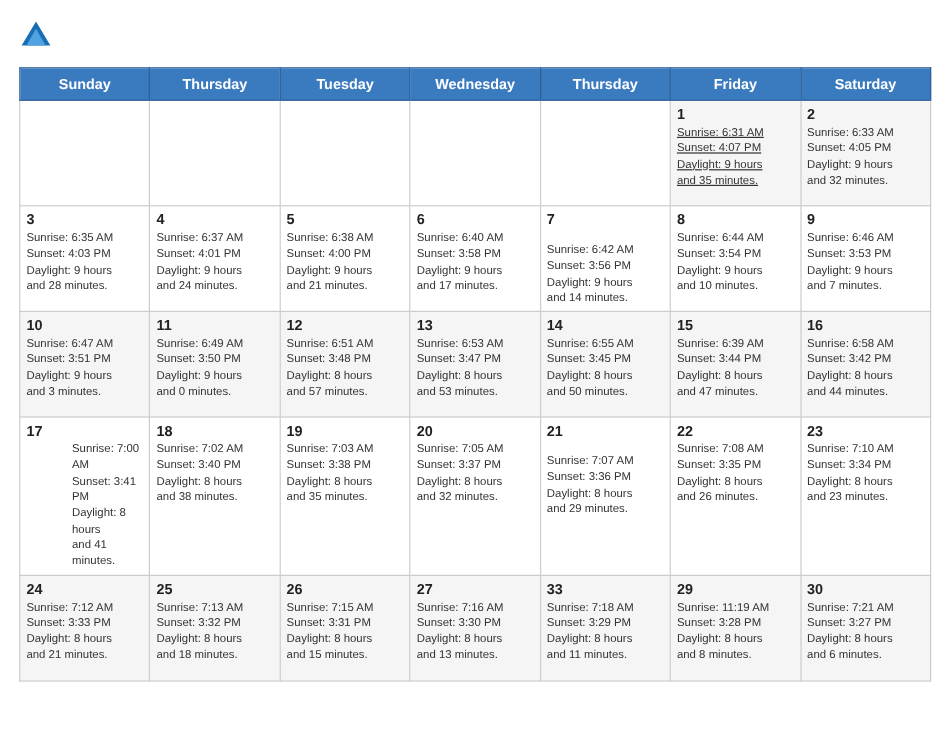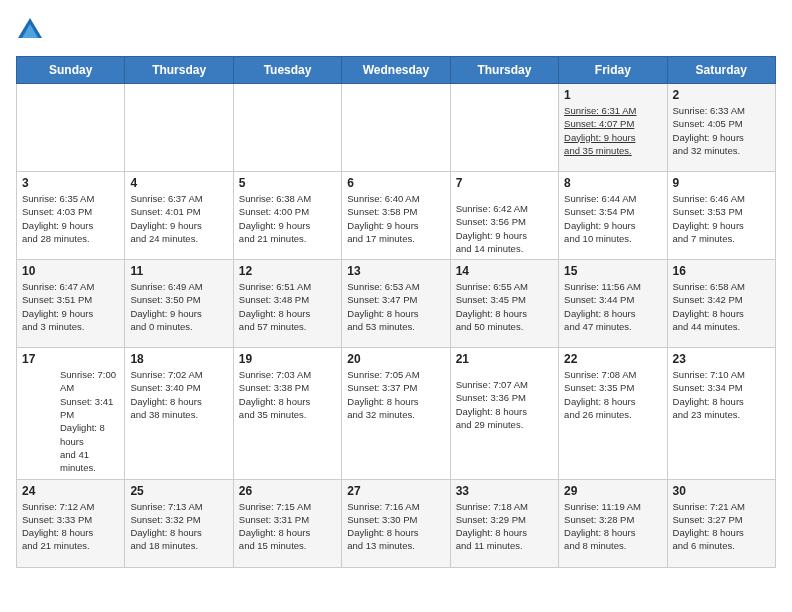--- a/index.html
+++ b/index.html
@@ -222,21 +222,21 @@
         </td>
         <td>
           <span class="day-num">14</span>
           <div class="day-info" style="white-space: pre-line;">Sunrise: 6:55 AM
 Sunset: 3:45 PM
 Daylight: 8 hours
 and 50 minutes.</div>
         </td>
         <td>
           <span class="day-num">15</span>
-          <div class="day-info" style="white-space: pre-line;">Sunrise: 11:56 AM
+          <div class="day-info" style="white-space: pre-line;">Sunrise: 6:39 AM
 Sunset: 3:44 PM
 Daylight: 8 hours
 and 47 minutes.</div>
         </td>
         <td>
           <span class="day-num">16</span>
           <div class="day-info" style="white-space: pre-line;">Sunrise: 6:58 AM
 Sunset: 3:42 PM
 Daylight: 8 hours
 and 44 minutes.</div>

